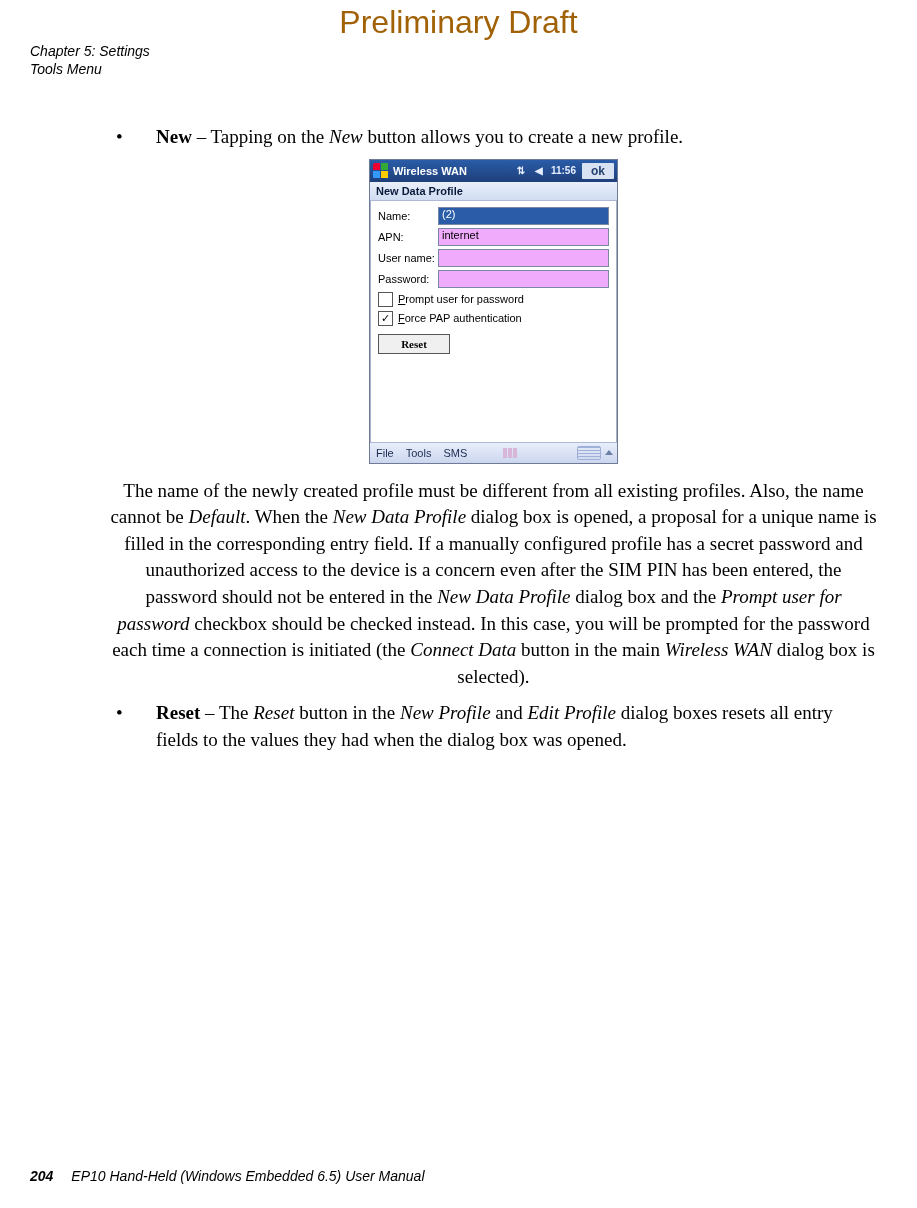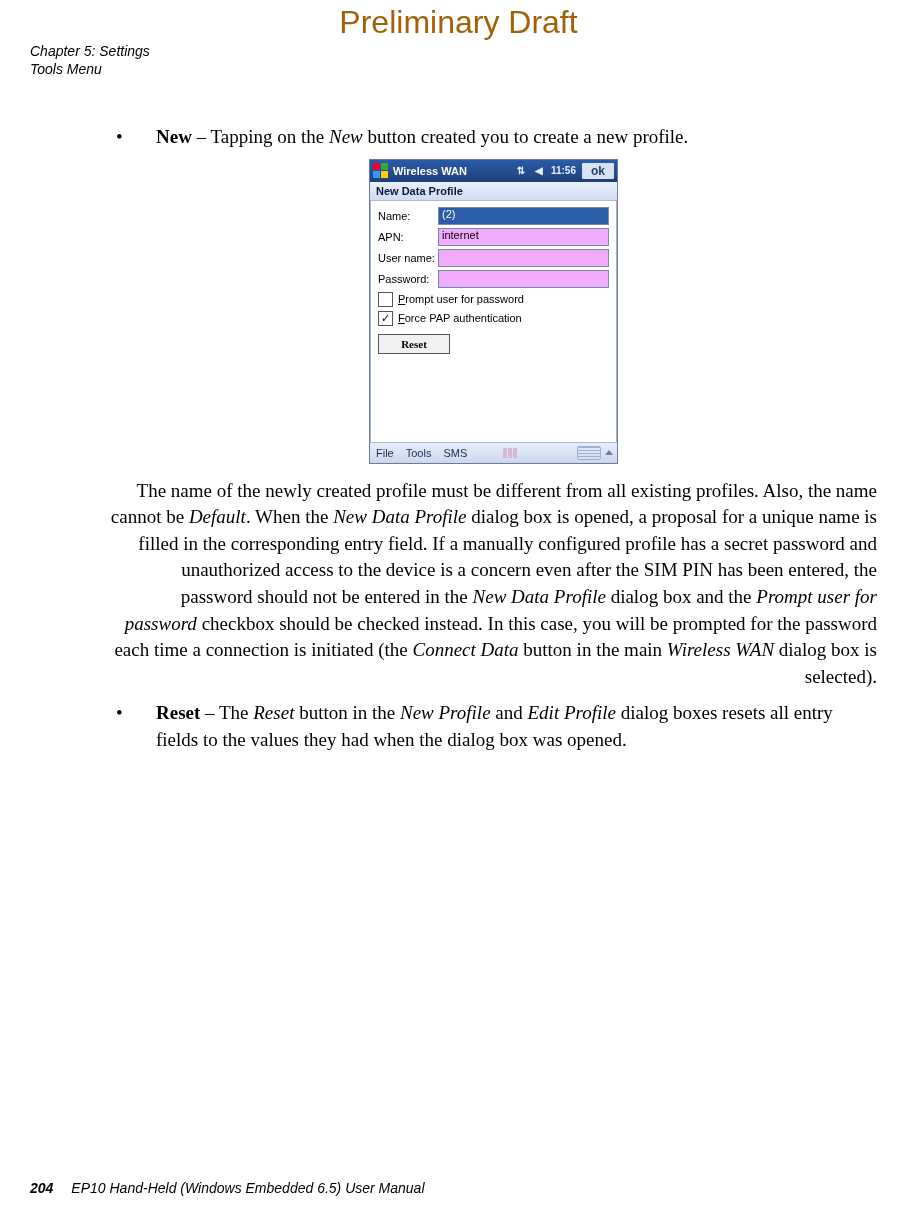--- a/index.html
+++ b/index.html
@@ -51,21 +51,21 @@
     padding-left: 6px;
   }
   .bullet-body { flex: 1; }
   .bold { font-weight: bold; }
   .ital { font-style: italic; }
   .para {
     font-size: 19px;
     line-height: 1.4;
     margin-top: 12px;
     margin-bottom: 10px;
-    text-align: right;
+    text-align: center;
   }
   
   .device {
     width: 247px;
     margin: 6px auto 14px auto;
     border: 1px solid #6e7b96;
     background: #fff;
     font-family: Tahoma, Verdana, sans-serif;
     font-size: 11px;
     box-shadow: 0 0 0 1px #aab2c6 inset;
@@ -157,21 +157,21 @@
   }
   .menubar .cols {
     margin: 0 auto;
     display: flex; gap: 1px;
   }
   .menubar .cols span {
     width: 4px; height: 10px; background: #d7b6d9;
   }
   .footer {
     position: absolute;
-    bottom: 16px; left: 30px;
+    bottom: 28px; left: 30px;
     font-family: "Trebuchet MS", Verdana, sans-serif;
     font-style: italic;
     font-size: 14px;
   }
   .footer .pnum { font-weight: bold; margin-right: 18px; font-style: italic;}
 </style>
 </head>
 <body>
 
 <div class="page">
@@ -181,21 +181,21 @@
   <div class="chapter-head">
     <div>Chapter 5: Settings</div>
     <div>Tools Menu</div>
   </div>
 
   <div class="content">
 
     <div class="bullet-row">
       <div class="bullet-dot">•</div>
       <div class="bullet-body">
-        <span class="bold">New</span><span> – </span><span>Tapping on the </span><span class="ital">New</span><span> button created you to create a new profile.</span>
+        <span class="bold">New</span><span> – </span><span>Tapping on the </span><span class="ital">New</span><span> button allows you to create a new profile.</span>
       </div>
     </div>
 
     <div class="device">
       <div class="titlebar">
         <div class="flag"></div>
         <span>Wireless WAN</span>
         <span class="tb-spacer"></span>
         <span class="tb-icon">⇅</span>
         <span class="tb-icon">◀</span>

